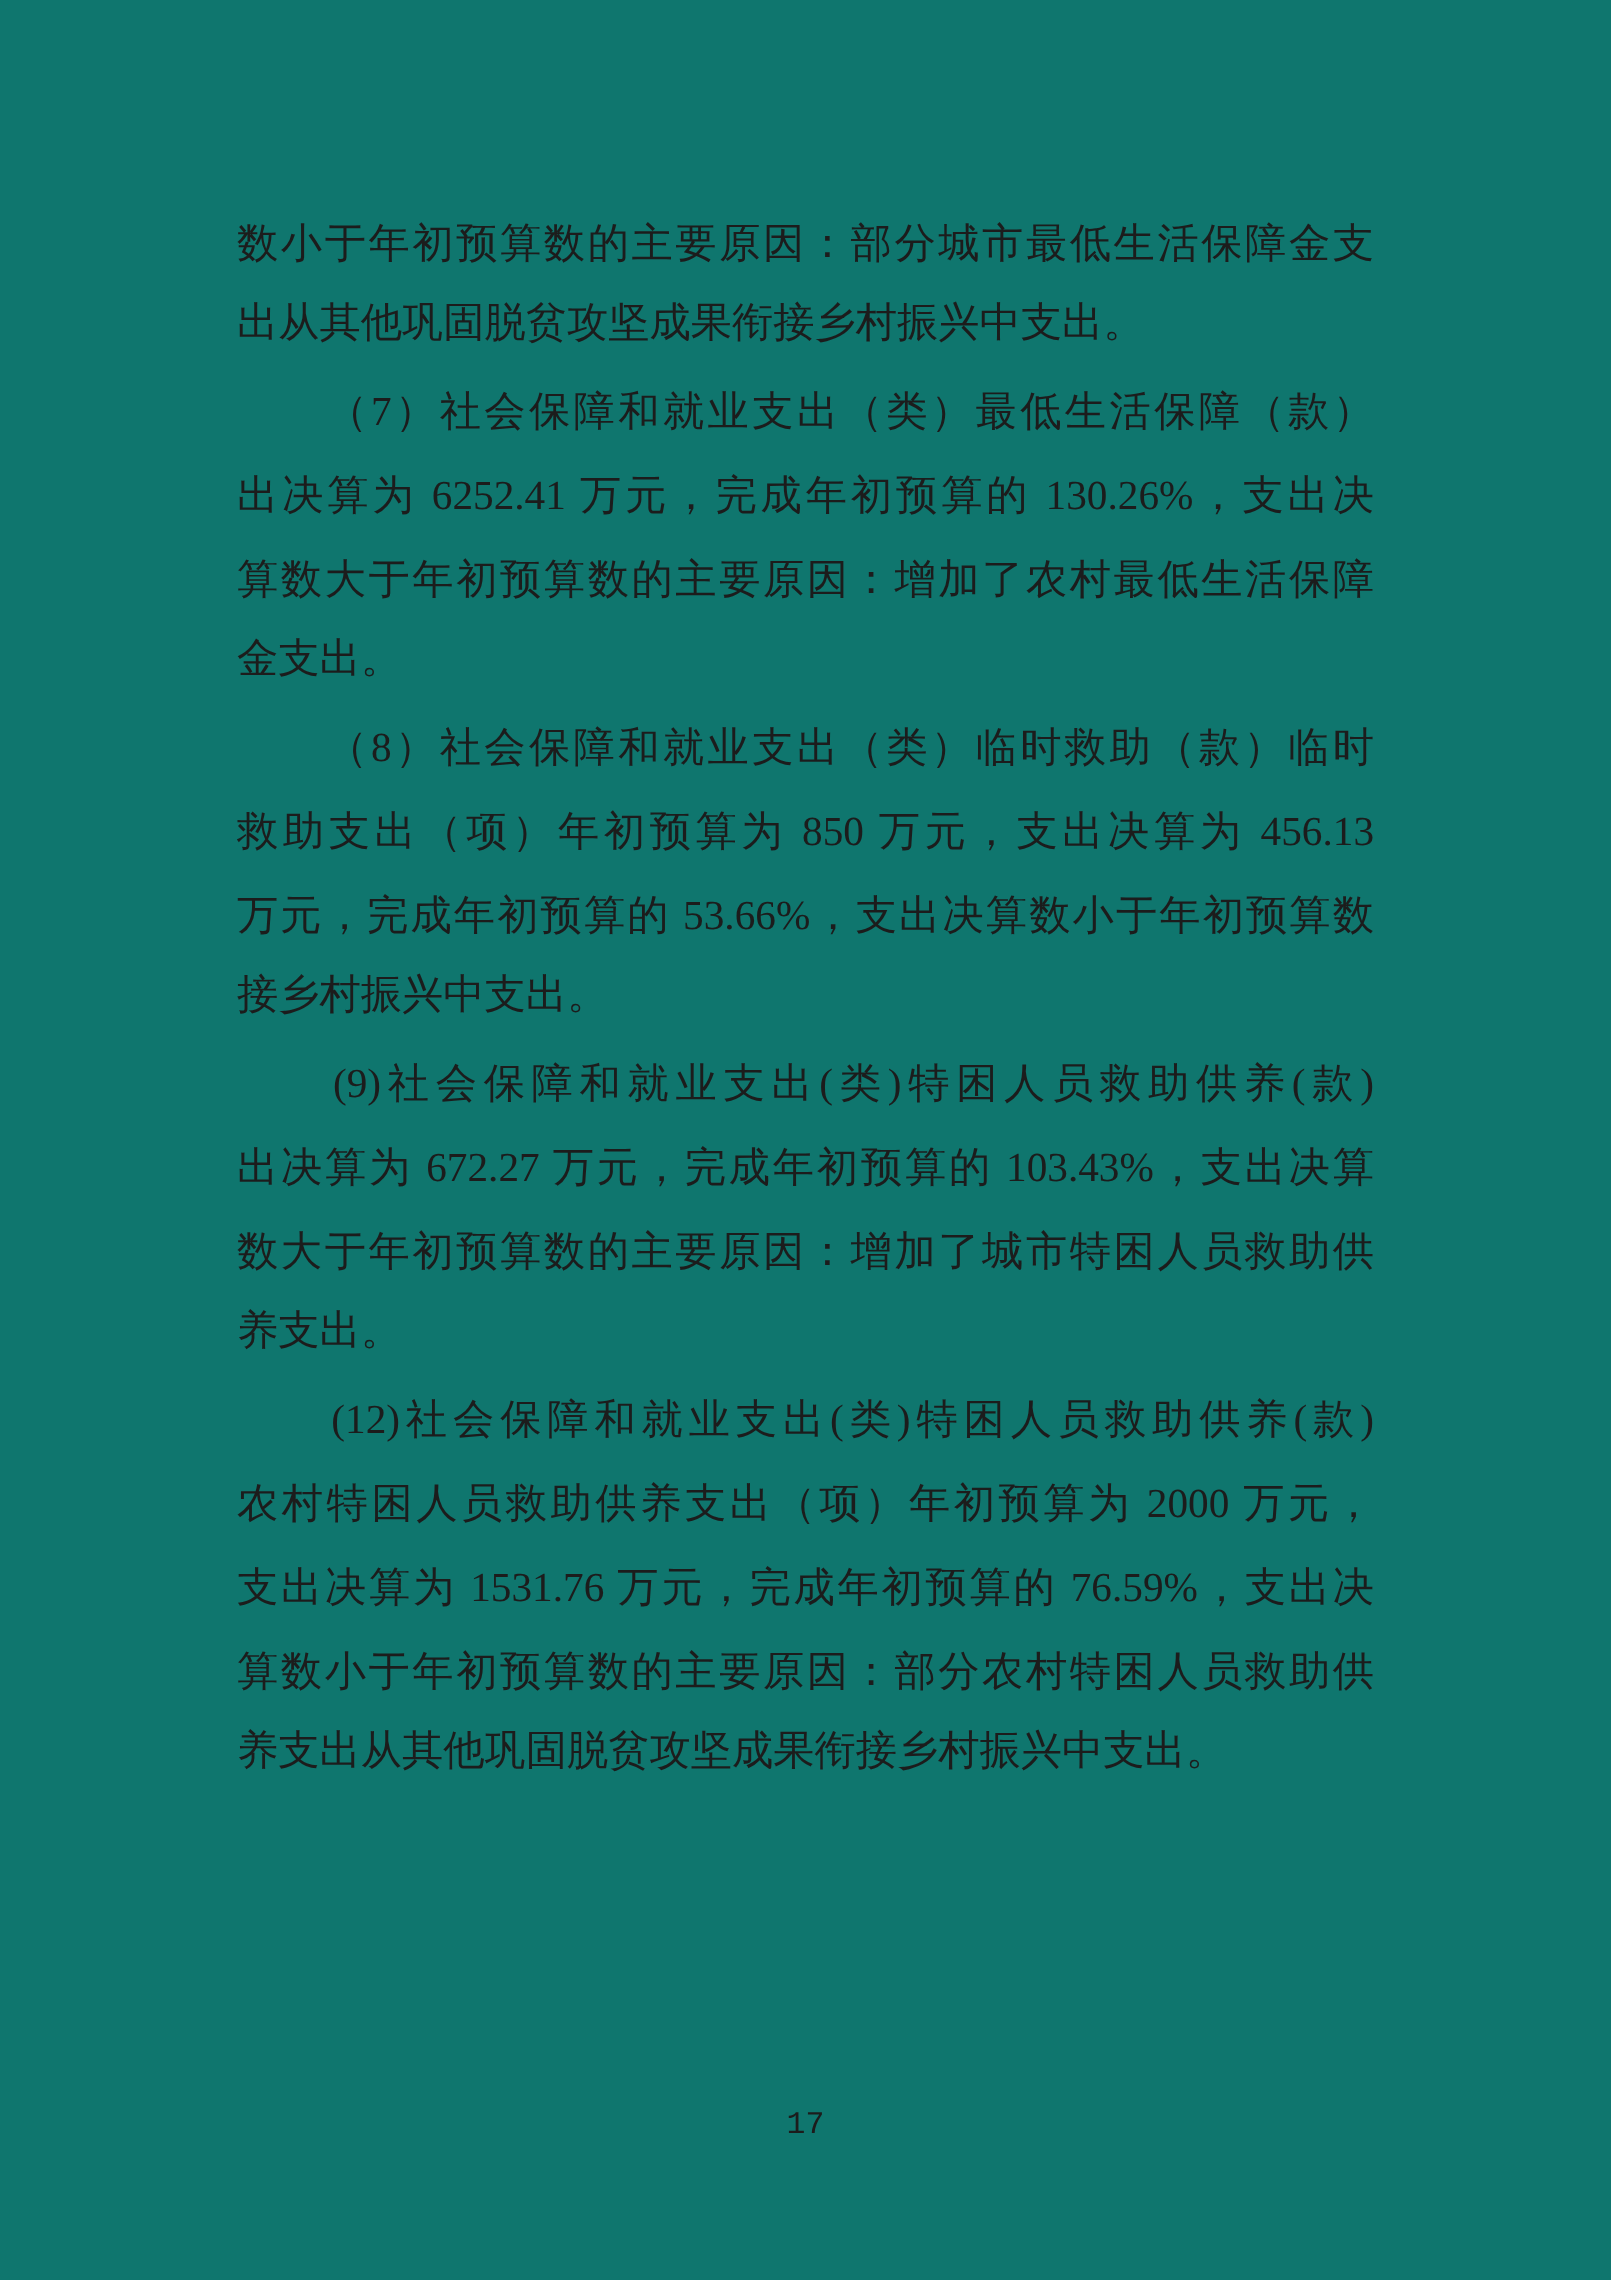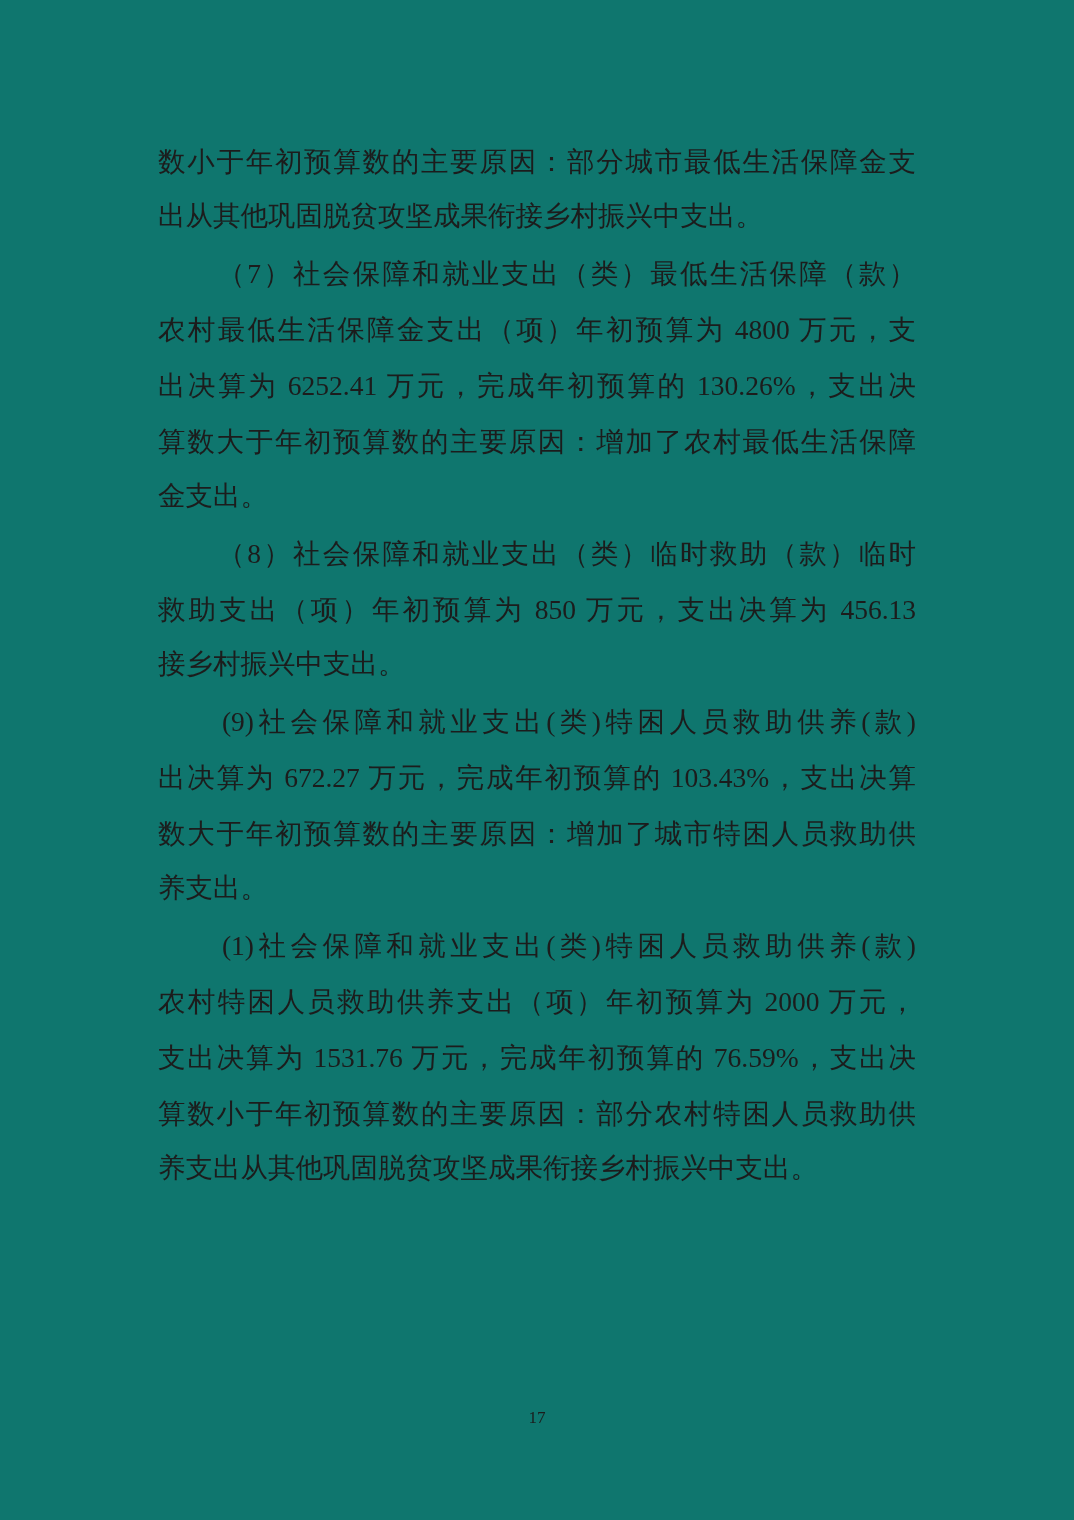--- a/index.html
+++ b/index.html
@@ -36,44 +36,45 @@
     text-align: left;
     text-align-last: left;
     font-family: Liberation Mono, monospace;
   }
   .footer {
     position: absolute;
     left: 0;
     right: 0;
     top: 1404px;
     text-align: center;
-    font-size: 17px;
+    font-size: 21px;
     line-height: 28px;
     color: #1c1c1c;
+    font-family: Liberation Mono, monospace;
   }
 </style>
 </head>
 <body>
 
 <div class="page">
   <div class="doc-body">
       <div class="line">数小于年初预算数的主要原因：部分城市最低生活保障金支</div>
       <div class="line line-last">出从其他巩固脱贫攻坚成果衔接乡村振兴中支出。</div>
       <div class="line">　　（7）社会保障和就业支出（类）最低生活保障（款）</div>
-      <div class="line">农村最低生活保障金支出（项）年初预算为 4800 万元，支</div>
       <div class="line">出决算为 6252.41 万元，完成年初预算的 130.26%，支出决</div>
       <div class="line">算数大于年初预算数的主要原因：增加了农村最低生活保障</div>
       <div class="line line-last">金支出。</div>
       <div class="line">　　（8）社会保障和就业支出（类）临时救助（款）临时</div>
       <div class="line">救助支出（项）年初预算为 850 万元，支出决算为 456.13</div>
+      <div class="line">万元，完成年初预算的 53.66%，支出决算数小于年初预算数</div>
       <div class="line line-last">接乡村振兴中支出。</div>
       <div class="line">　　(9)社会保障和就业支出(类)特困人员救助供养(款)</div>
       <div class="line">出决算为 672.27 万元，完成年初预算的 103.43%，支出决算</div>
       <div class="line">数大于年初预算数的主要原因：增加了城市特困人员救助供</div>
       <div class="line line-last">养支出。</div>
-      <div class="line">　　(1)社会保障和就业支出(类)特困人员救助供养(款)</div>
+      <div class="line">　　(12)社会保障和就业支出(类)特困人员救助供养(款)</div>
       <div class="line">农村特困人员救助供养支出（项）年初预算为 2000 万元，</div>
       <div class="line">支出决算为 1531.76 万元，完成年初预算的 76.59%，支出决</div>
       <div class="line">算数小于年初预算数的主要原因：部分农村特困人员救助供</div>
       <div class="line line-last">养支出从其他巩固脱贫攻坚成果衔接乡村振兴中支出。</div>
     </div>
   <div class="footer">17</div>
 </div>
 
 </body></html>

